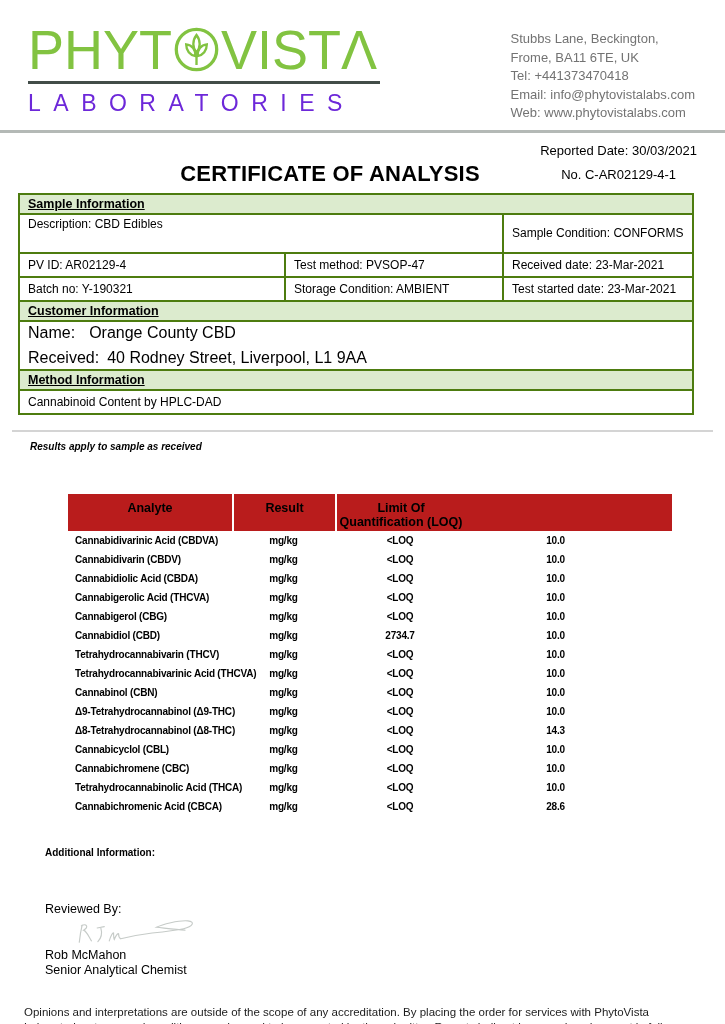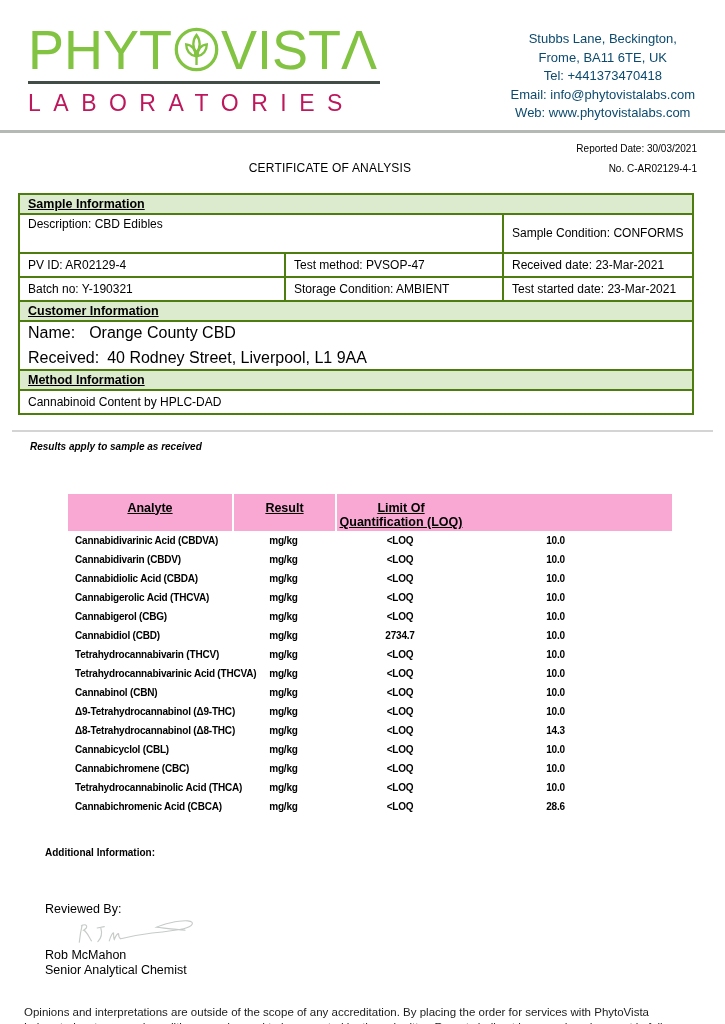--- a/index.html
+++ b/index.html
@@ -6,29 +6,29 @@
   body{width:725px;height:1024px;font-family:"Liberation Sans",sans-serif;color:#000;position:relative;overflow:hidden;}
   .page{width:725px;height:900px;position:relative;}
 
   
   .header{display:flex;justify-content:space-between;padding:22px 30px 0 28px;}
   .logo-block{width:352px;}
   .logo-line{display:flex;align-items:center;color:#82c341;font-size:54px;font-weight:400;letter-spacing:0px;line-height:1;}
   .logo-line .lg{white-space:nowrap;transform:scaleY(1.04);}
   .leaf-svg{margin:0 1px;stroke:#82c341;}
   .logo-rule{height:3px;background:#424d48;margin-top:5px;width:100%;}
-  .logo-sub{margin-top:6px;font-size:23px;color:#be185d;letter-spacing:12.5px;white-space:nowrap;}
-  .contact{text-align:center;font-size:13px;line-height:18.5px;margin-top:8px;color:#0c4a6e;}
+  .logo-sub{margin-top:6px;font-size:23px;color:#6d28d9;letter-spacing:12.5px;white-space:nowrap;}
+  .contact{text-align:left;font-size:13px;line-height:18.5px;margin-top:8px;color:#737373;}
 
   .page-rule{height:3px;background:#b4b9b6;margin-top:7px;width:100%;}
 
   
   .title-row{position:relative;height:56px;margin-top:4px;}
-  .doc-title{position:absolute;left:0;top:24px;width:660px;text-align:center;font-size:12px;font-weight:normal;letter-spacing:0.2px;}
-  .report-meta{position:absolute;right:28px;top:6px;text-align:right;font-size:10px;}
+  .doc-title{position:absolute;left:0;top:24px;width:660px;text-align:center;font-size:22px;font-weight:bold;letter-spacing:0.2px;}
+  .report-meta{position:absolute;right:28px;top:6px;text-align:center;font-size:13px;}
   .report-meta .num{margin-top:9px;}
 
   
   table.info-table{border-collapse:collapse;margin-left:18px;width:674px;table-layout:fixed;}
   table.info-table td{border:2px solid #4d7c0f;font-size:12px;padding:2px 8px;}
   td.bar{background:#dcebce;padding:1px 0 1px 12px;}
   td.bar span{font-weight:bold;font-size:12.5px;text-decoration:underline;}
   td.desc-cell{height:33px;vertical-align:top;}
   td.cond-cell{vertical-align:middle;}
   td.row-cell{height:18px;vertical-align:middle;}
@@ -38,21 +38,21 @@
   .cust-line .val{margin-left:14px;}
   .cust-line + .cust-line{margin-top:7px;}
   .cust-line.addr .val{margin-left:8px;}
   td.meth-cell{height:18px;vertical-align:middle;}
 
   .thin-rule{height:2px;background:#d4d4d4;margin:15px 12px 0 12px;}
   .results-note{margin:9px 0 4px 30px;font-size:10px;font-weight:bold;font-style:italic;}
 
   
   .results-table{margin:42px 0 0 68px;width:604px;}
-  .rt-header{display:grid;grid-template-columns:164px 103px 130px 207px;background:#f9a8d4;height:37px;text-decoration:underline;}
+  .rt-header{display:grid;grid-template-columns:164px 103px 130px 207px;background:#b91c1c;height:37px;}
   .rt-hcell{font-size:12.5px;font-weight:bold;text-align:center;padding-top:7px;}
   .rt-hcell + .rt-hcell{border-left:2px solid #ffffff;}
   .rt-row{display:grid;grid-template-columns:164px 103px 130px 207px;height:19px;align-items:center;}
   .rt-cell{font-size:10px;font-weight:bold;letter-spacing:-0.2px;white-space:nowrap;}
   .rt-analyte{text-align:left;padding-left:7px;overflow:visible;}
   .rt-units,.rt-result{text-align:center;}
   .rt-loq{text-align:center;padding-right:26px;}
 
   
   .additional{margin:31px 0 0 45px;font-size:10px;font-weight:bold;}

